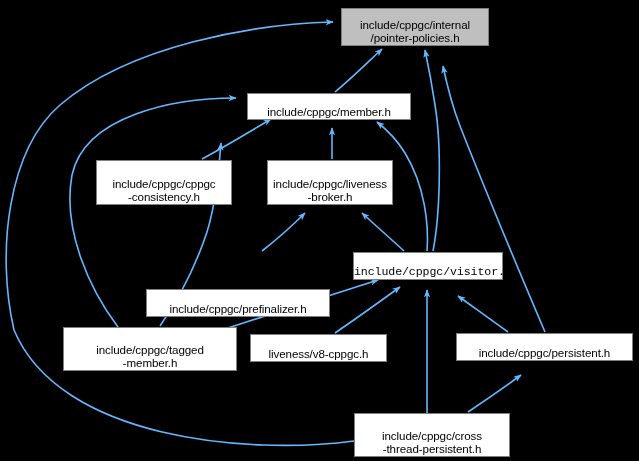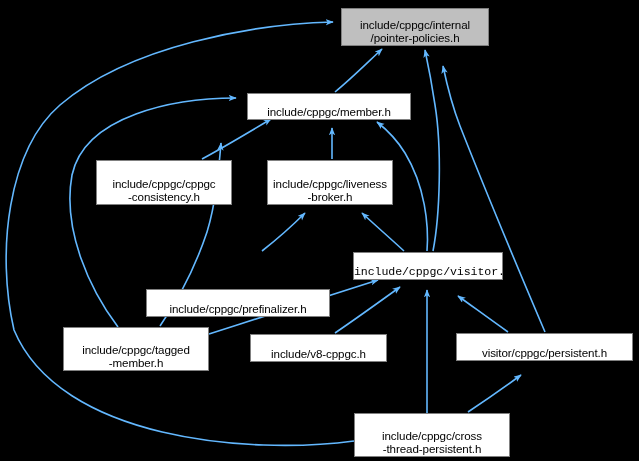--- a/index.html
+++ b/index.html
@@ -82,20 +82,20 @@
   <div id="nodes-group">
       <div class="node current" style="left: 341px; top: 8px; width: 148px; height: 38px;"><span class="node-label">include/cppgc/internal
 /pointer-policies.h</span></div>
       <div class="node" style="left: 247px; top: 93px; width: 164px; height: 27px;"><span class="node-label">include/cppgc/member.h</span></div>
       <div class="node" style="left: 96px; top: 160px; width: 136px; height: 45px;"><span class="node-label">include/cppgc/cppgc
 -consistency.h</span></div>
       <div class="node" style="left: 255px; top: 160px; width: 126px; height: 45px; margin-left: 12px;"><span class="node-label">include/cppgc/liveness
 -broker.h</span></div>
       <div class="node" style="left: 146px; top: 252px; width: 184px; height: 28px; margin-top: 37px;"><span class="node-label">include/cppgc/prefinalizer.h</span></div>
       <div class="node" style="left: 353px; top: 252px; width: 150px; height: 28px; font-family: Liberation Mono, monospace;"><span class="node-label">include/cppgc/visitor.h</span></div>
-      <div class="node" style="left: 63px; top: 327px; width: 146px; height: 44px;"><span class="node-label">include/cppgc/tagged
+      <div class="node" style="left: 63px; top: 327px; width: 174px; height: 44px;"><span class="node-label">include/cppgc/tagged
 -member.h</span></div>
-      <div class="node" style="left: 250px; top: 334px; width: 137px; height: 28px;"><span class="node-label">include/v8-cppgc.h</span></div>
-      <div class="node" style="left: 456px; top: 333px; width: 177px; height: 28px;"><span class="node-label">visitor/cppgc/persistent.h</span></div>
+      <div class="node" style="left: 250px; top: 334px; width: 137px; height: 28px;"><span class="node-label">liveness/v8-cppgc.h</span></div>
+      <div class="node" style="left: 456px; top: 333px; width: 177px; height: 28px;"><span class="node-label">include/cppgc/persistent.h</span></div>
       <div class="node" style="left: 354px; top: 413px; width: 156px; height: 44px;"><span class="node-label">include/cppgc/cross
 -thread-persistent.h</span></div>
     </div>
 </div>
 
 </body></html>

